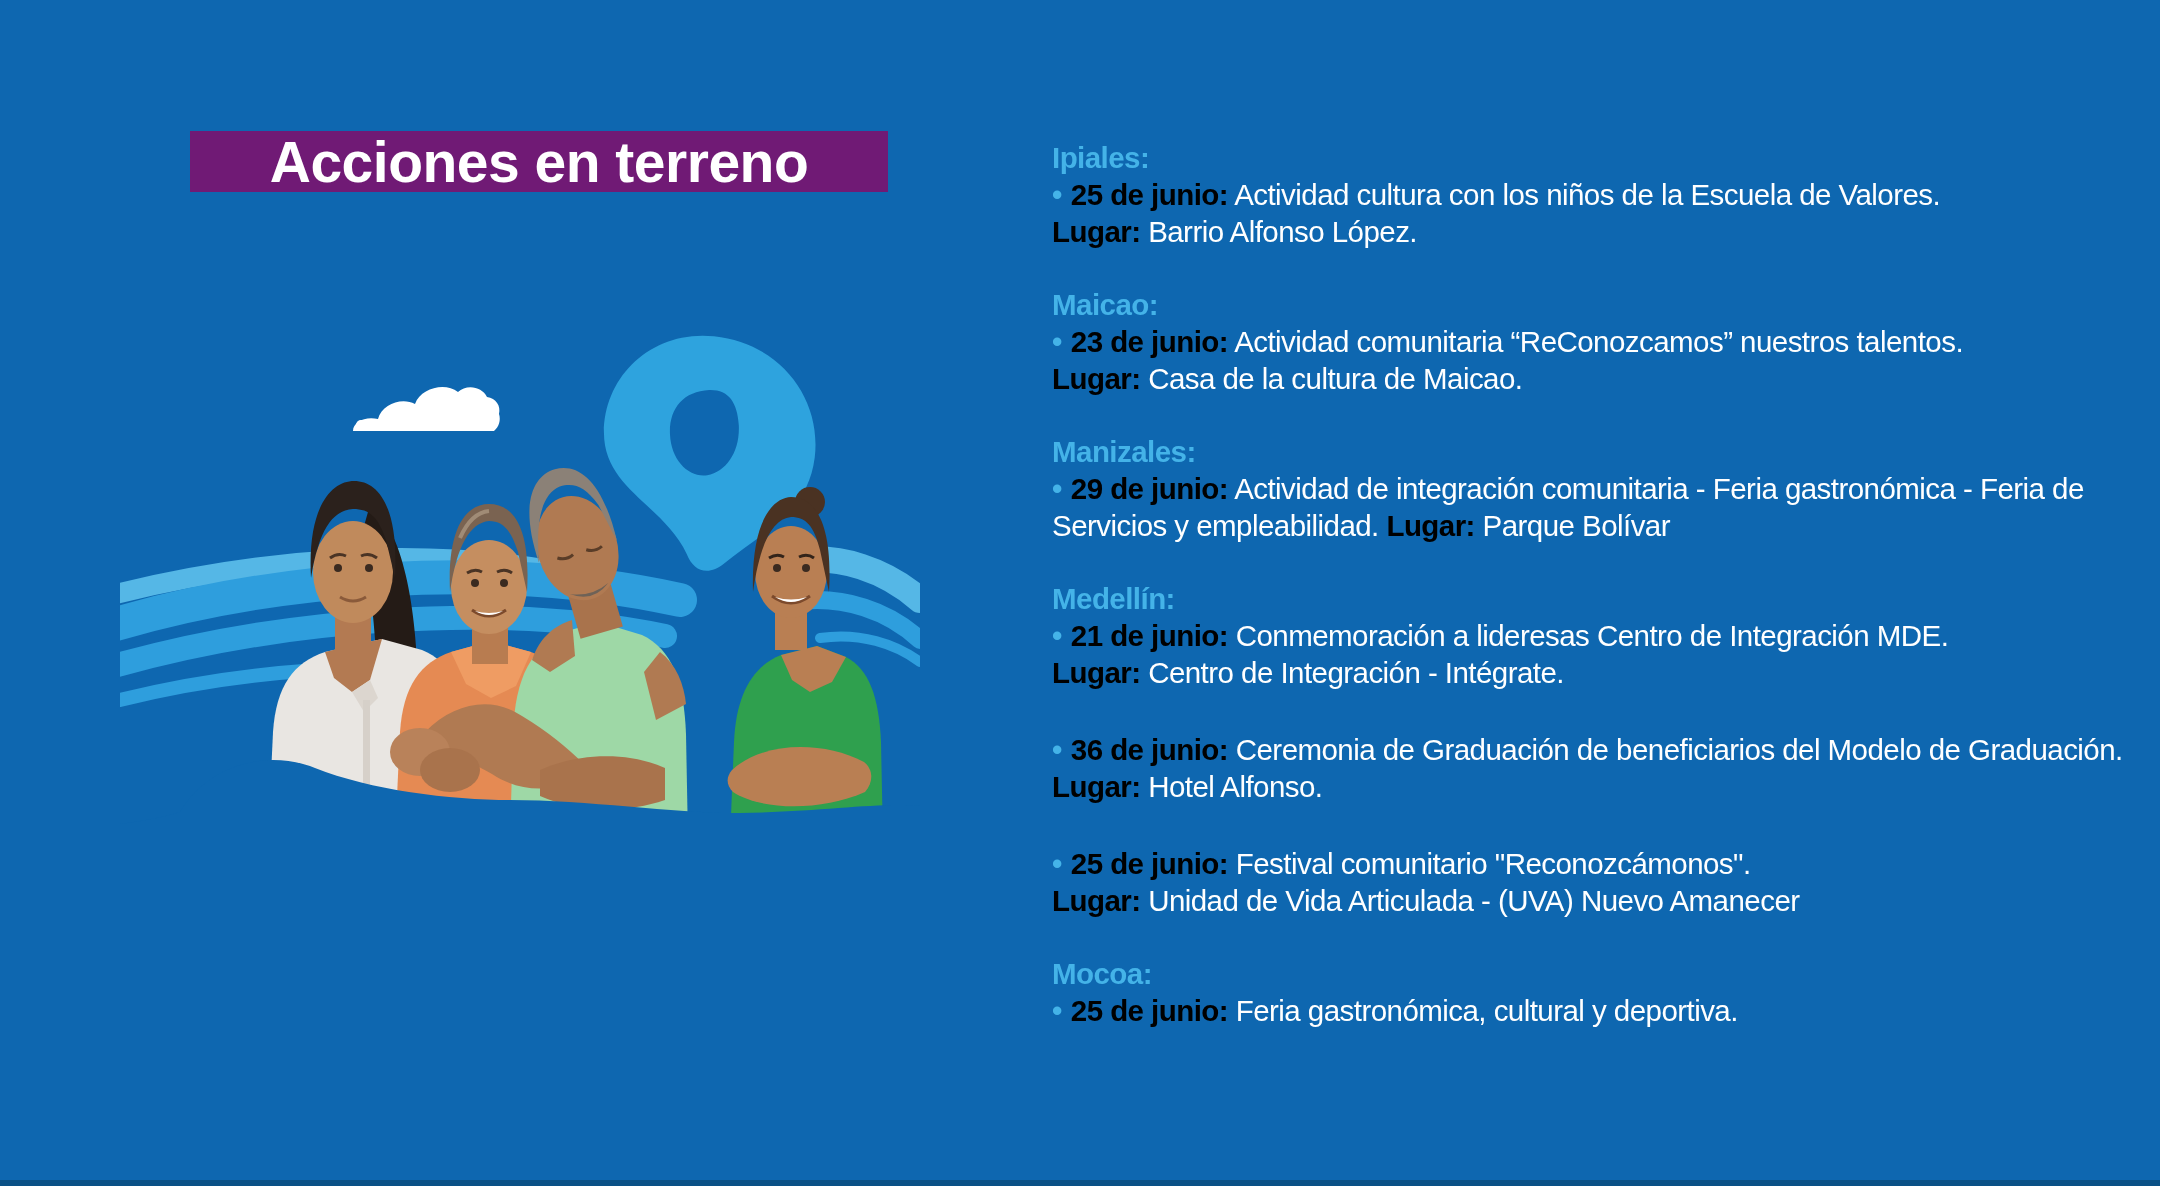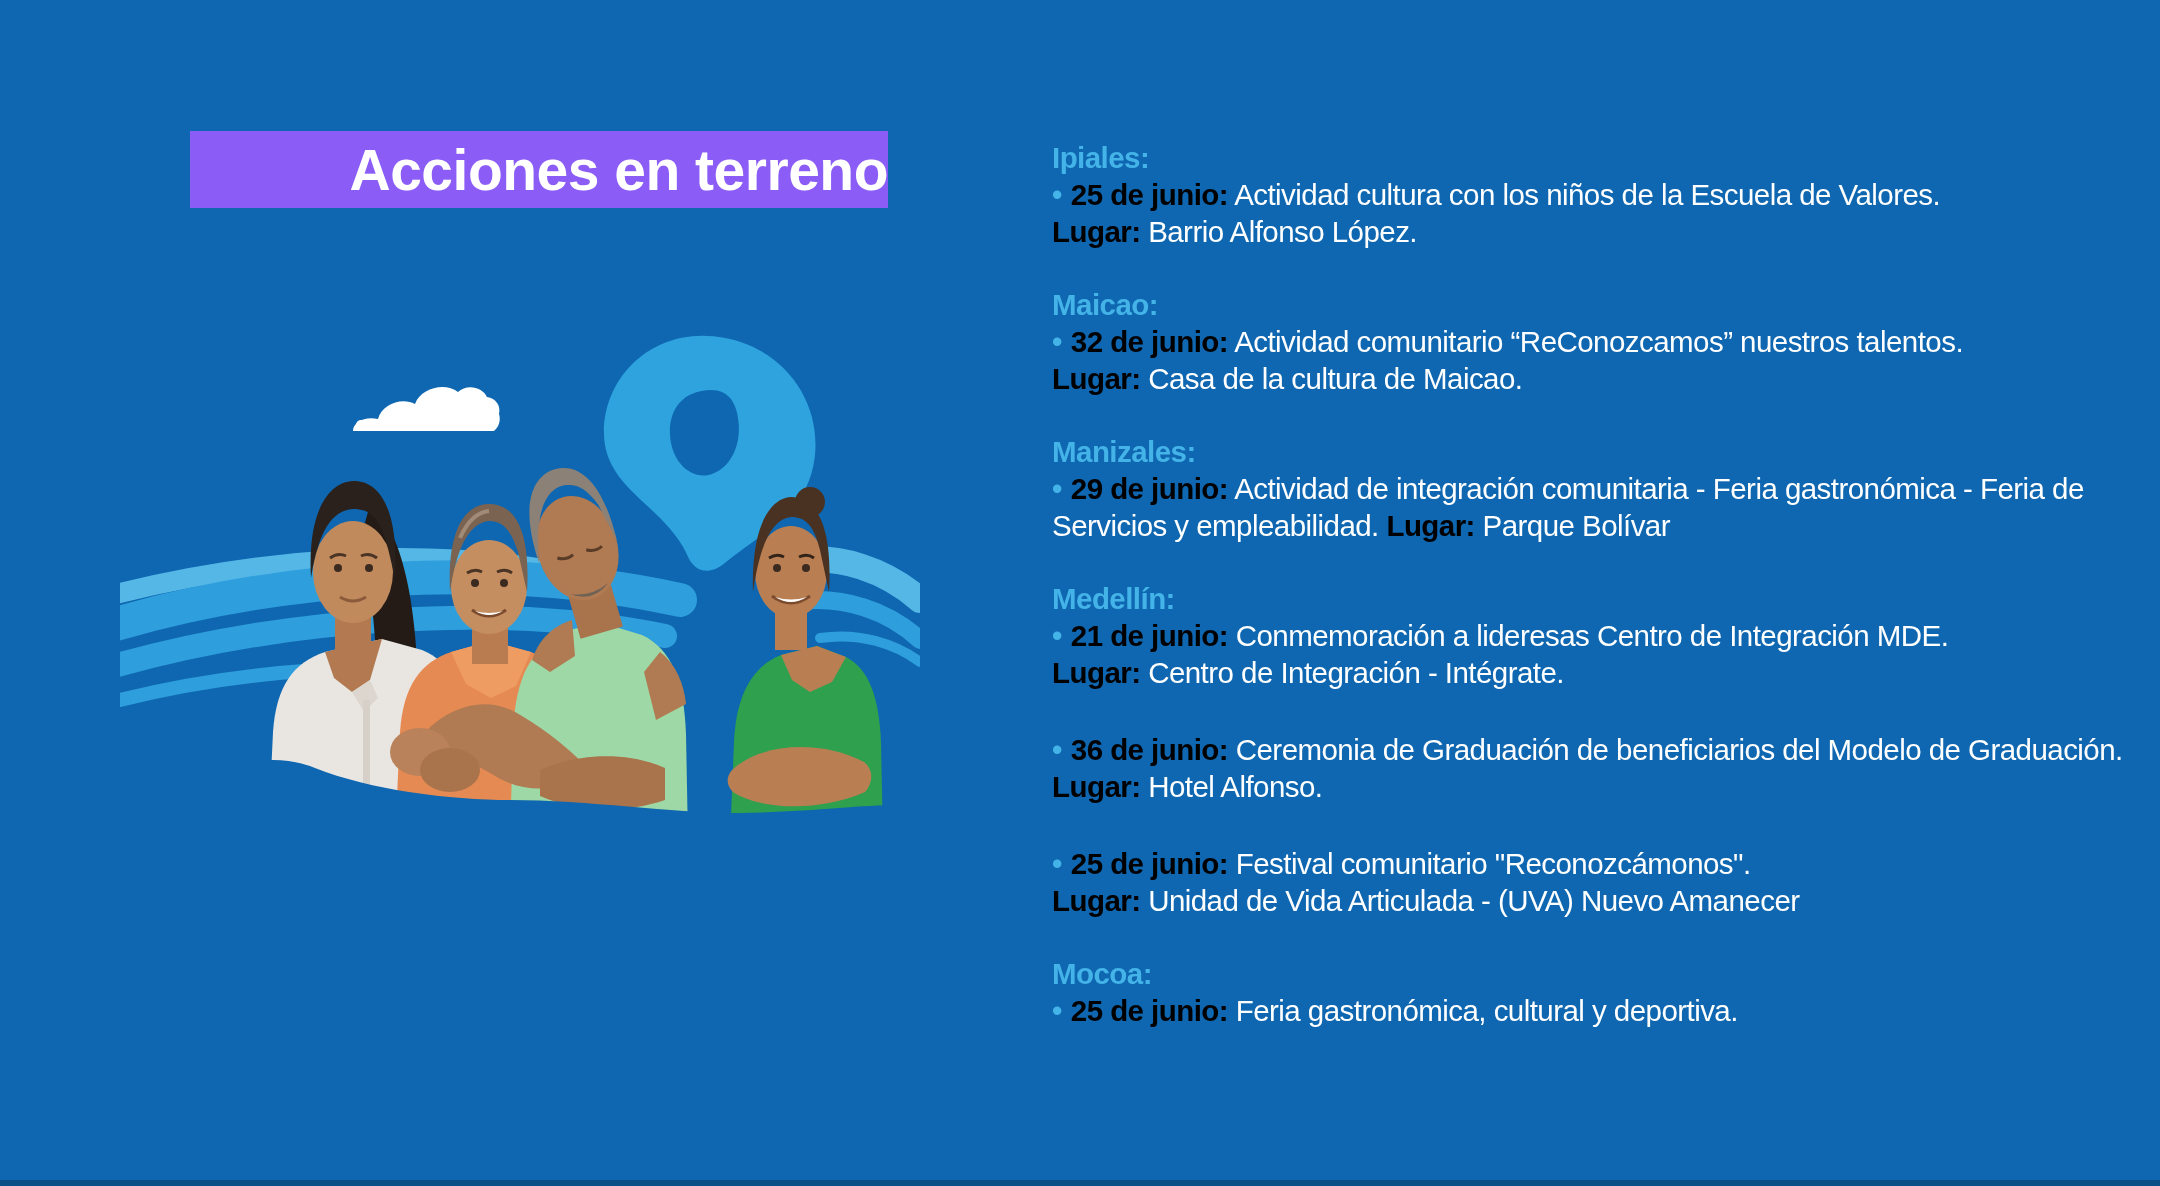--- a/index.html
+++ b/index.html
@@ -3,22 +3,22 @@
 <meta charset="utf-8">
 <style>
   html,body{margin:0;padding:0;}
   body{
     width:2160px;height:1186px;position:relative;overflow:hidden;
     background:#0e67b0;
     font-family:"Liberation Sans",sans-serif;color:#ffffff;
   }
   
   .title-band{
-    position:absolute;left:190px;top:131px;width:698px;height:77px;
-    background:#8b5cf6;display:flex;align-items:center;justify-content:flex-end;
+    position:absolute;left:190px;top:131px;width:698px;height:61px;
+    background:#701a75;display:flex;align-items:center;justify-content:center;
   }
   .title-band h1{
     margin:0;font-size:57px;font-weight:bold;color:#ffffff;letter-spacing:-0.5px;
     white-space:nowrap;
   }
   
   .events{
     position:absolute;left:1052px;top:139px;width:1115px;
     font-size:29.5px;line-height:37px;letter-spacing:-0.55px;
   }
@@ -138,22 +138,22 @@
   <section>
     <h2>Ipiales:</h2>
     <p><span class="dot">•</span><strong>25 de junio:</strong>
       <span>Actividad cultura con los niños de la Escuela de Valores.</span><br>
       <strong>Lugar:</strong>
       <span>Barrio Alfonso López.</span></p>
   </section>
 
   <section>
     <h2>Maicao:</h2>
-    <p><span class="dot">•</span><strong>32 de junio:</strong>
-      <span>Actividad comunitario “ReConozcamos” nuestros talentos.</span><br>
+    <p><span class="dot">•</span><strong>23 de junio:</strong>
+      <span>Actividad comunitaria “ReConozcamos” nuestros talentos.</span><br>
       <strong>Lugar:</strong>
       <span>Casa de la cultura de Maicao.</span></p>
   </section>
 
   <section>
     <h2>Manizales:</h2>
     <p><span class="dot">•</span><strong>29 de junio:</strong>
       <span>Actividad de integración comunitaria - Feria gastronómica - Feria de Servicios y empleabilidad.</span>
       <strong>Lugar:</strong>
       <span>Parque Bolívar</span></p>

